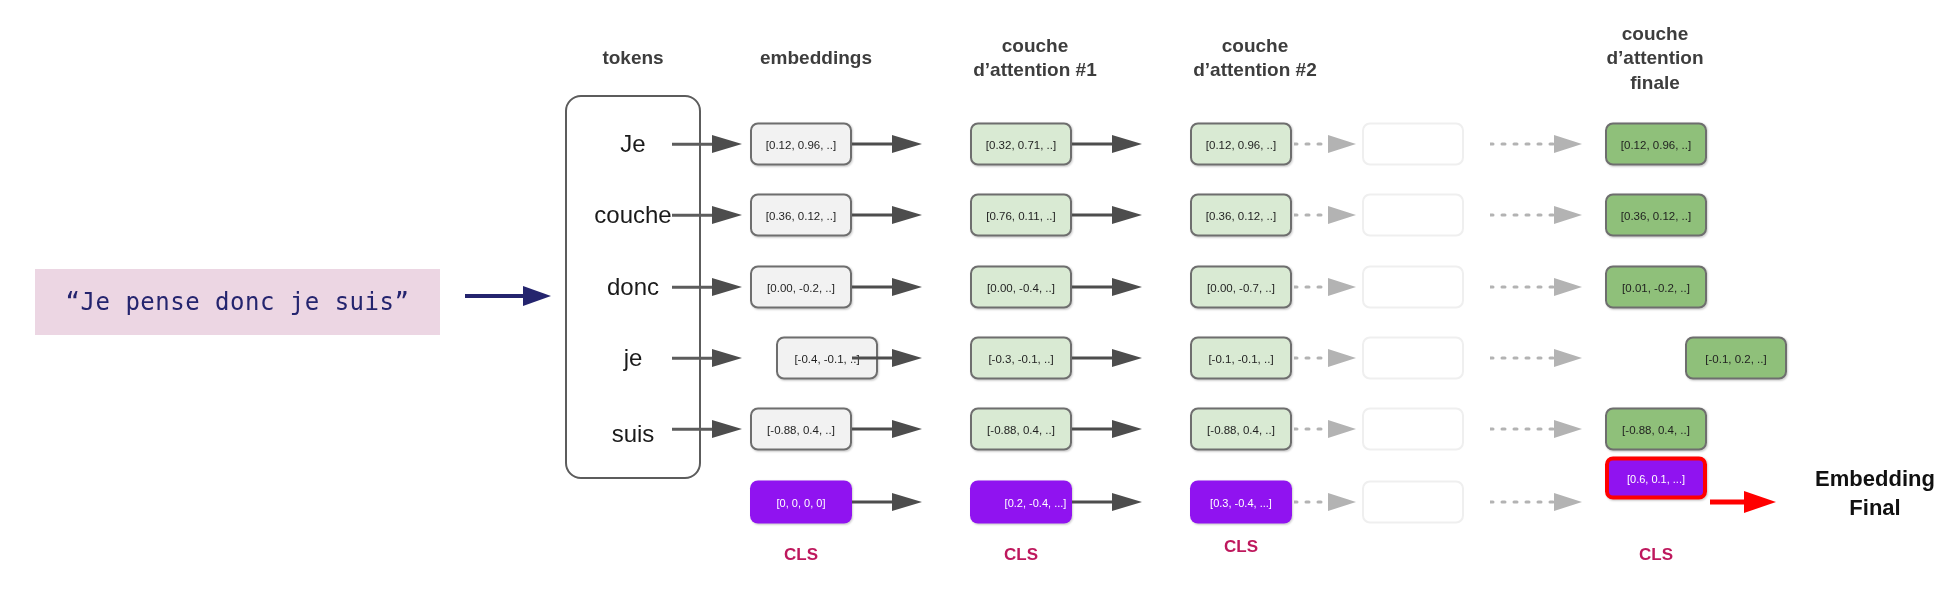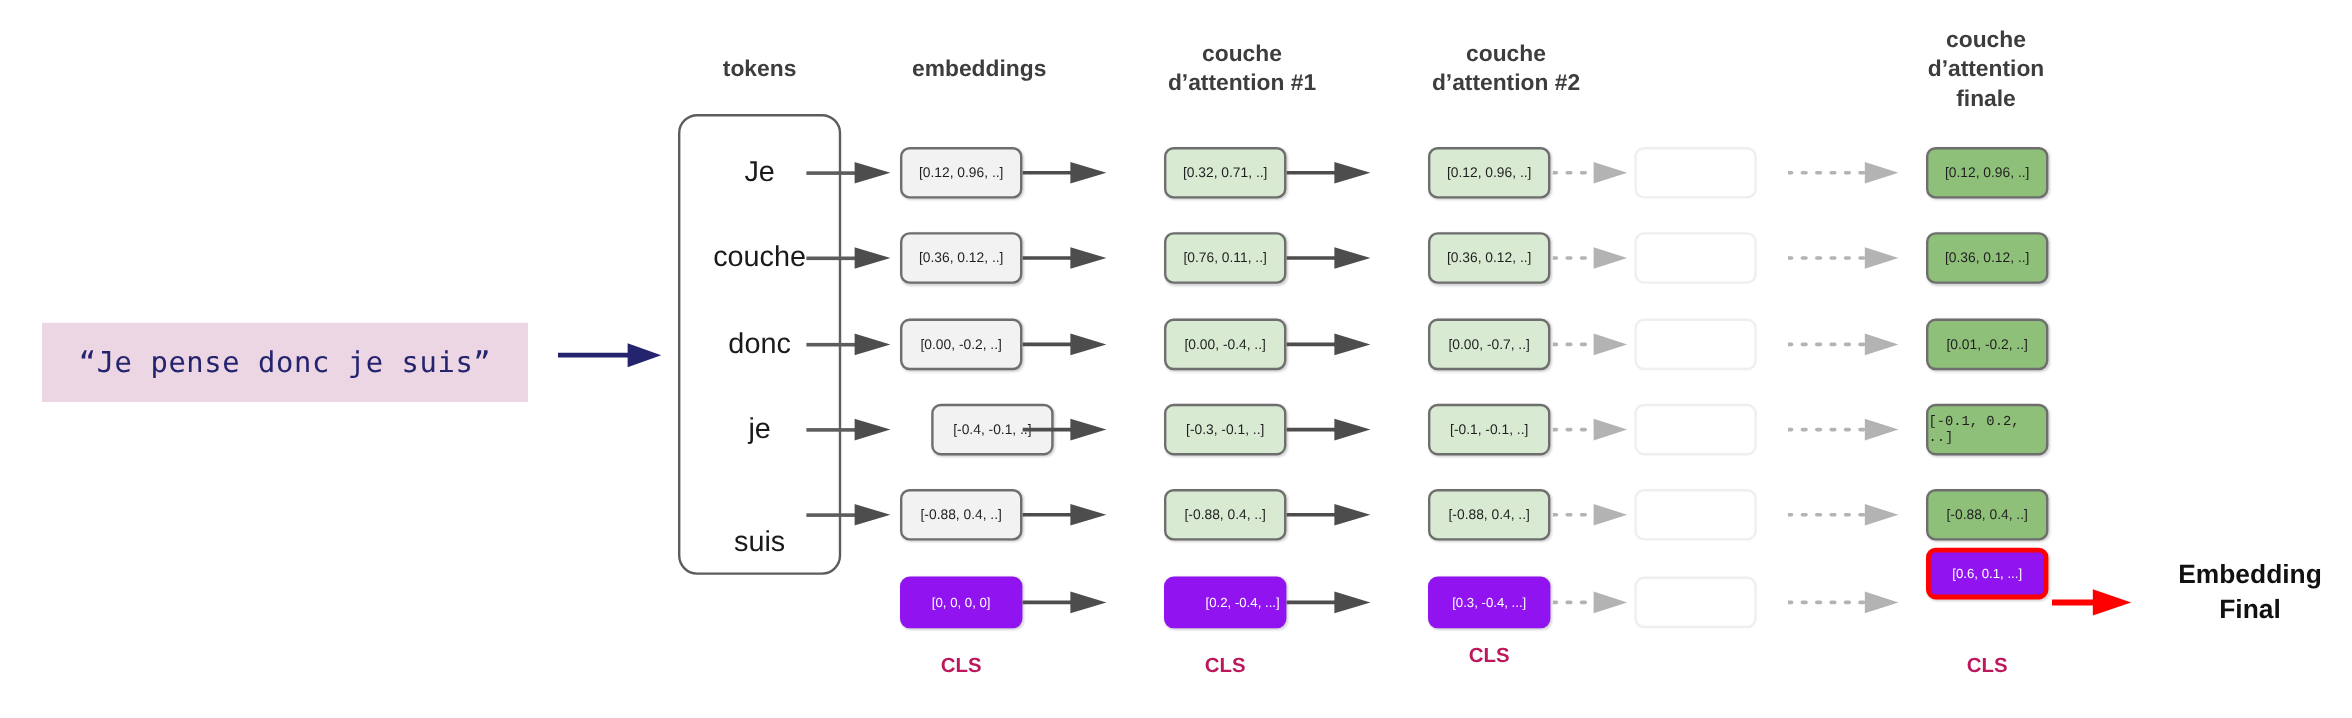--- a/index.html
+++ b/index.html
@@ -181,21 +181,21 @@
 <div class="col-header" style="left:1580px; top:22px; width:150px;">couche
 d’attention
 finale</div>
 
 <div id="token-container"></div>
 
 <div class="token-label" style="top:144px;">Je</div>
 <div class="token-label" style="top:215px;">couche</div>
 <div class="token-label" style="top:287px;">donc</div>
 <div class="token-label" style="top:358px;">je</div>
-<div class="token-label" style="top:452px;text-align:center;">suis</div>
+<div class="token-label" style="top:434px;text-align:center;">suis</div>
 
 <div class="token-line" style="left:672px; top:144px; width:46px;"></div>
 <div class="token-line" style="left:672px; top:215px; width:46px;"></div>
 <div class="token-line" style="left:672px; top:287px; width:46px;"></div>
 <div class="token-line" style="left:672px; top:358px; width:46px;"></div>
 <div class="token-line" style="left:672px; top:429px; width:46px;"></div>
 
 <svg class="arrow-solid" style="left:712px; top:144px; width:34px; height:24px;" viewBox="0 0 34 24">
     <polygon points="0,3 30,12 0,21" fill="#4d4d4d"></polygon>
   </svg>
@@ -339,21 +339,21 @@
     <polygon points="64,3 92,12 64,21" fill="#b3b3b3"></polygon>
   </svg>
 <svg class="arrow-dotted" style="left:1490px; top:502px; width:96px; height:24px;" viewBox="0 0 96 24">
     <line x1="0" y1="12" x2="66" y2="12" stroke="#b3b3b3" stroke-width="3" stroke-dasharray="3,9" stroke-linecap="round"></line>
     <polygon points="64,3 92,12 64,21" fill="#b3b3b3"></polygon>
   </svg>
 
 <div class="vec-box vec-green" style="left:1605px; top:144px;">[0.12, 0.96, ..]</div>
 <div class="vec-box vec-green" style="left:1605px; top:215px;">[0.36, 0.12, ..]</div>
 <div class="vec-box vec-green" style="left:1605px; top:287px;">[0.01, -0.2, ..]</div>
-<div class="vec-box vec-green" style="left:1605px; top:358px;font-family:Liberation Mono, monospace;">[-0.1, 0.2, ..]</div>
+<div class="vec-box vec-green" style="left:1685px; top:358px;">[-0.1, 0.2, ..]</div>
 <div class="vec-box vec-green" style="left:1605px; top:429px;">[-0.88, 0.4, ..]</div>
 <div class="vec-box vec-purple-final" style="left:1605px; top:478px;">[0.6, 0.1, ...]</div>
 <div class="cls-label" style="left:1605px; top:545px;">CLS</div>
 
 <svg class="arrow-red" style="left:1710px; top:502px; width:68px; height:26px;" viewBox="0 0 68 26">
   <line x1="0" y1="13" x2="38" y2="13" stroke="#ff0000" stroke-width="5"></line>
   <polygon points="34,2 66,13 34,24" fill="#ff0000"></polygon>
 </svg>
 
 <div id="final-label">Embedding

